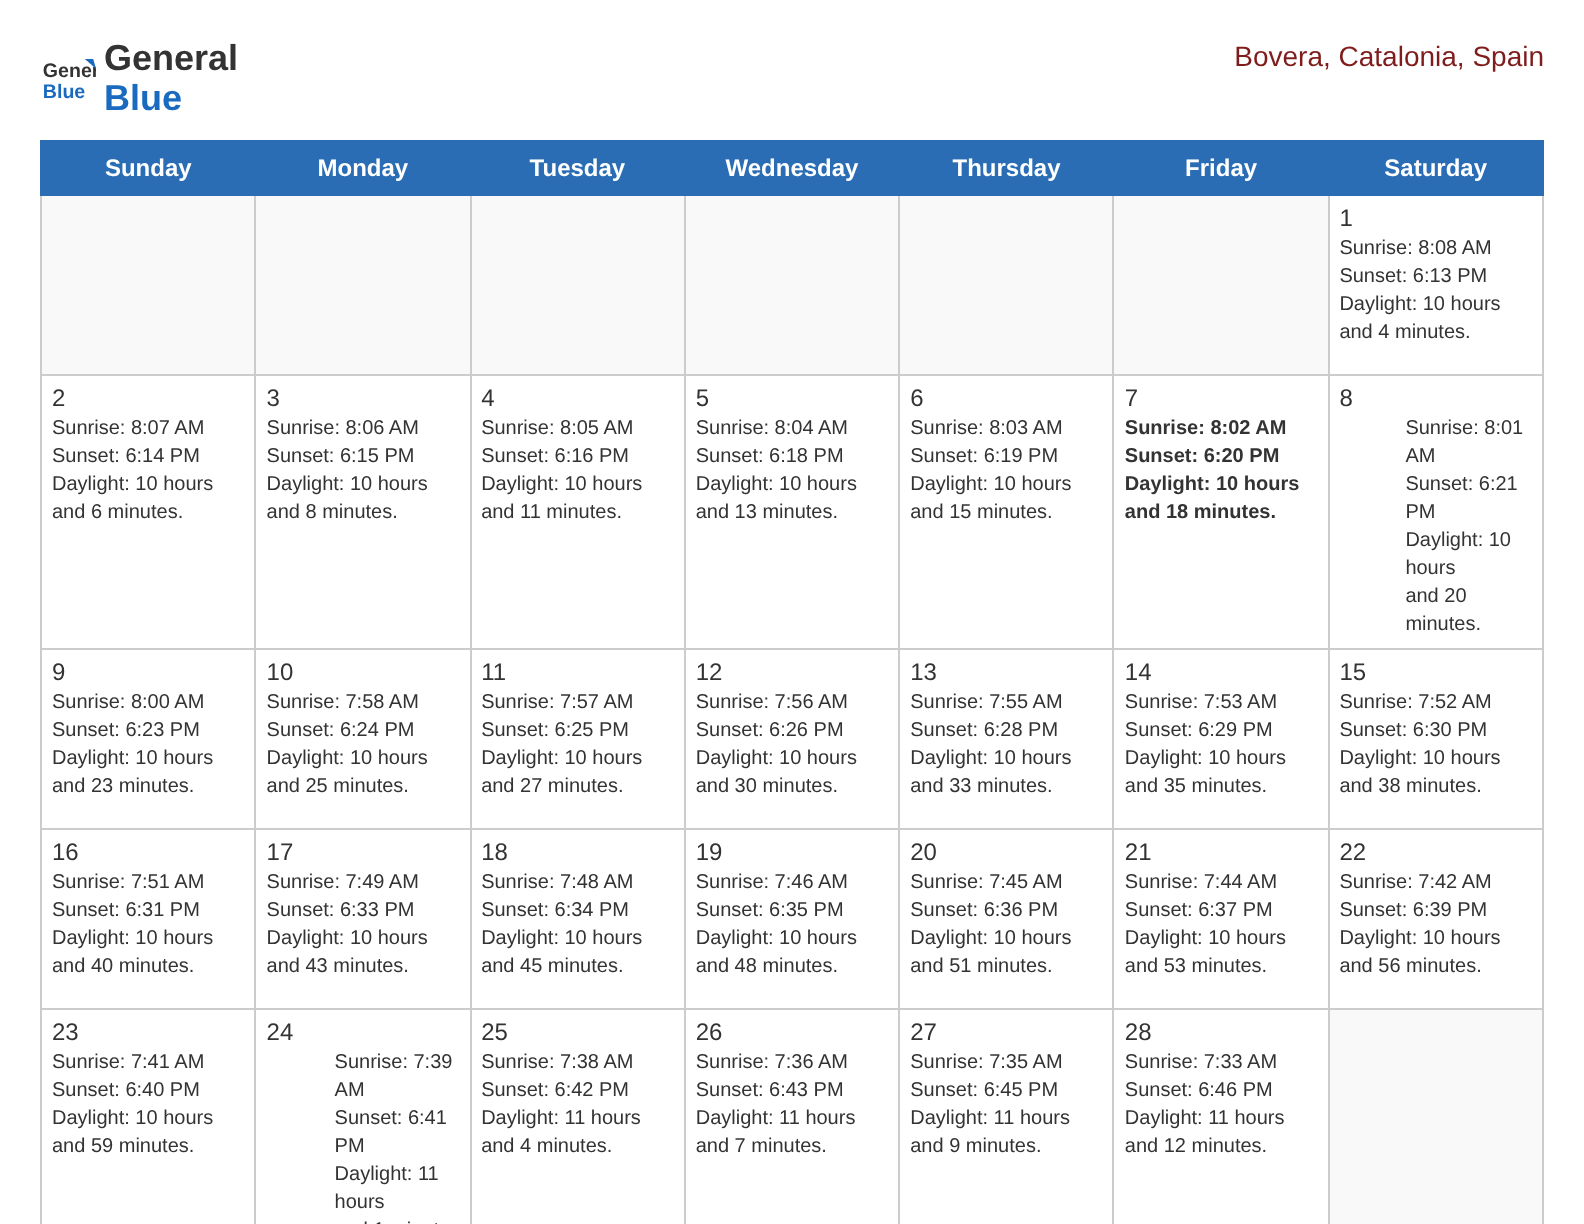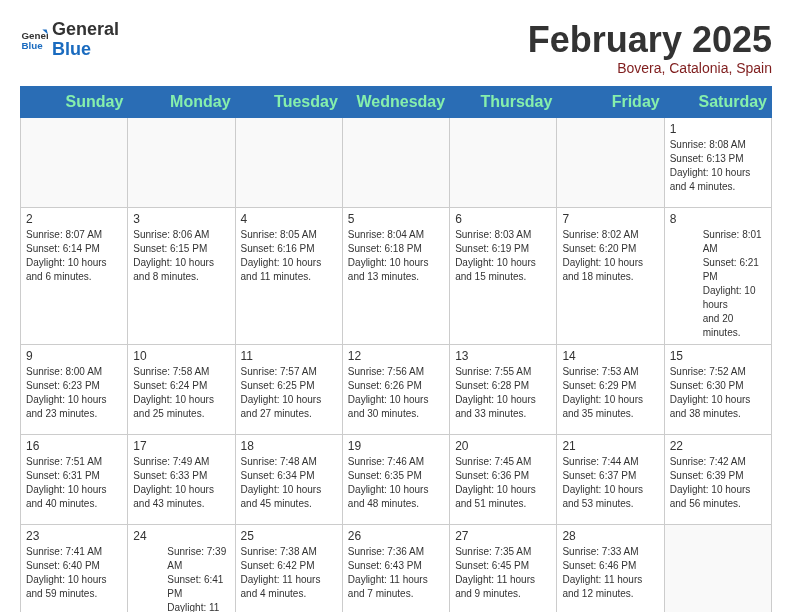--- a/index.html
+++ b/index.html
@@ -38,25 +38,25 @@
       font-size: 14px;
       color: #7f1d1d;
     }
     table {
       width: 100%;
       border-collapse: collapse;
       table-layout: fixed;
     }
     thead tr th {
       background-color: #2a6db5;
-      color: #86efac;
-      font-size: 16px;
+      color: #ffffff;
+      font-size: 12px;
       font-weight: bold;
       padding: 6px 4px;
-      text-align: right;
+      text-align: center;
       border: 1px solid #2a6db5;
     }
     tbody tr td {
       border: 1px solid #ccc;
       vertical-align: top;
       padding: 4px 5px;
       font-size: 10px;
       color: #333;
       height: 90px;
       width: calc(100% / 7);
@@ -88,21 +88,20 @@
       <text x="2" y="18" font-size="14" font-weight="bold" fill="#333">General</text>
       <text x="2" y="33" font-size="14" font-weight="bold" fill="#1a6bbf">Blue</text>
       <polygon points="32,5 40,12 38,5" fill="#1a6bbf"></polygon>
     </svg>
     <div>
       <div style="font-size:18px;font-weight:bold;color:#333;line-height:1.1">General</div>
       <div style="font-size:18px;font-weight:bold;color:#1a6bbf;line-height:1.1">Blue</div>
     </div>
   </div>
   <div class="title-area">
-    <div class="month-title">February 2025</div>
     <div class="subtitle">Bovera, Catalonia, Spain</div>
   </div>
 </div>
 
 <table>
   <thead>
     <tr id="weekday-header">
         <th>Sunday</th>
         <th>Monday</th>
         <th>Tuesday</th>
@@ -159,21 +158,21 @@
         </td>
         <td>
           <span class="day-num">6</span>
           <div class="day-info" style="white-space: pre-line;">Sunrise: 8:03 AM
 Sunset: 6:19 PM
 Daylight: 10 hours
 and 15 minutes.</div>
         </td>
         <td>
           <span class="day-num">7</span>
-          <div class="day-info" style="white-space: pre-line;">Sunrise: 8:02 AM
+          <div class="day-info" style="white-space: pre-line; font-weight: bold;">Sunrise: 8:02 AM
 Sunset: 6:20 PM
 Daylight: 10 hours
 and 18 minutes.</div>
         </td>
         <td>
           <span class="day-num">8</span>
           <div class="day-info" style="white-space: pre-line; margin-left: 33px;">Sunrise: 8:01 AM
 Sunset: 6:21 PM
 Daylight: 10 hours
 and 20 minutes.</div>

